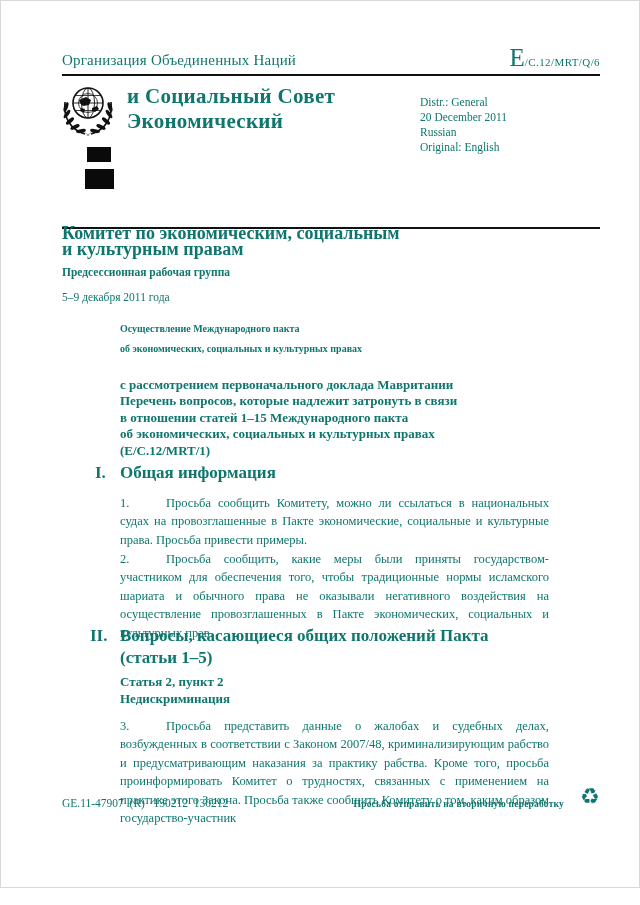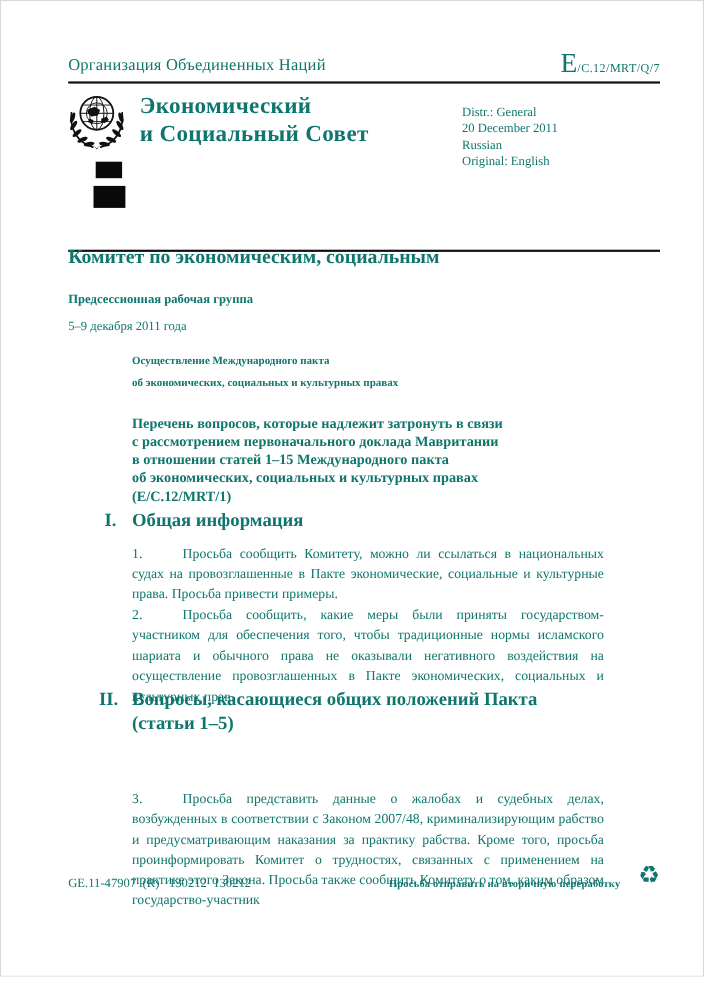--- a/index.html
+++ b/index.html
@@ -29,21 +29,21 @@
   .footer-ref{left:62px;top:797px;font-size:11.5px;white-space:pre;}
   .recycle-note{top:799px;right:76px;font-size:9.5px;font-weight:bold;letter-spacing:.2px;text-align:right;}
   .recycle-icon{top:786px;right:40px;font-size:22px;font-family:"DejaVu Sans",sans-serif;line-height:1;}
 </style>
 </head>
 <body>
 
 <div class="page">
 
   <div class="abs org-name">Организация Объединенных Наций</div>
-  <div class="abs doc-symbol"><span class="big">E</span><span>/C.12/MRT/Q/7</span></div>
+  <div class="abs doc-symbol"><span class="big">E</span><span>/C.12/MRT/Q/6</span></div>
   <div class="rule" style="top:74px;height:2px;"></div>
 
   <div class="abs" style="left:56px;top:81px;">
     <svg width="64" height="58" viewBox="0 0 64 58" aria-hidden="true">
       <g stroke="#111" fill="none">
         <circle cx="32" cy="22" r="15" stroke-width="1.6"></circle>
         <circle cx="32" cy="22" r="9.5" stroke-width="0.8"></circle>
         <ellipse cx="32" cy="22" rx="6.5" ry="15" stroke-width="0.9"></ellipse>
         <line x1="32" y1="7" x2="32" y2="37" stroke-width="0.9"></line>
         <line x1="17" y1="22" x2="47" y2="22" stroke-width="0.9"></line>
@@ -68,68 +68,73 @@
         <ellipse cx="53" cy="33" rx="5" ry="1.9" transform="rotate(55 53 33)"></ellipse>
         <ellipse cx="50" cy="40" rx="5" ry="1.9" transform="rotate(40 50 40)"></ellipse>
         <ellipse cx="45" cy="46" rx="5" ry="1.9" transform="rotate(25 45 46)"></ellipse>
         <ellipse cx="39" cy="50" rx="5" ry="1.9" transform="rotate(10 39 50)"></ellipse>
         <path d="M29,51 l3,4 3,-4 -3,3 z"></path>
       </g>
     </svg>
   </div>
 
   <div class="abs council">
+    <div>и Социальный Совет</div>
     <div>Экономический</div>
-    <div>и Социальный Совет</div>
   </div>
 
   <div class="abs distr">
     <div>Distr.: General</div>
     <div>20 December 2011</div>
     <div>Russian</div>
     <div>Original: English</div>
   </div>
 
   <div class="print-mark" style="left:87px;top:147px;width:24px;height:15px;"></div>
   <div class="print-mark" style="left:85px;top:169px;width:29px;height:20px;"></div>
 
   <div class="rule" style="top:227px;height:2px;"></div>
 
   <div class="abs committee">
     <div>Комитет по экономическим, социальным</div>
+    <div>и культурным правам</div>
   </div>
   <div class="abs wgroup">Предсессионная рабочая группа</div>
   <div class="abs wdates">5–9 декабря 2011 года</div>
 
   <div class="abs doc-title">
     <div>Осуществление Международного пакта</div>
     <div>об экономических, социальных и культурных правах</div>
   </div>
 
   <div class="abs doc-subtitle">
+    <div>с рассмотрением первоначального доклада Мавритании</div>
     <div>Перечень вопросов, которые надлежит затронуть в связи</div>
-    <div>с рассмотрением первоначального доклада Мавритании</div>
     <div>в отношении статей 1–15 Международного пакта</div>
     <div>об экономических, социальных и культурных правах</div>
     <div>(E/C.12/MRT/1)</div>
   </div>
 
   <div class="abs sec-head numeral" style="left:95px;top:462px;">I.</div>
   <div class="abs sec-head" style="left:120px;top:462px;">Общая информация</div>
 
   <div class="abs body-col" style="top:494px;"><span class="pnum">1.</span><span>Просьба сообщить Комитету, можно ли ссылаться в национальных судах на провозглашенные в Пакте экономические, социальные и культурные права. Просьба привести примеры.</span></div>
 
   <div class="abs body-col" style="top:550px;"><span class="pnum">2.</span><span>Просьба сообщить, какие меры были приняты государством-участником для обеспечения того, чтобы традиционные нормы исламского шариата и обычного права не оказывали негативного воздействия на осуществление провозглашенных в Пакте экономических, социальных и культурных прав.</span></div>
 
   <div class="abs sec-head numeral" style="left:90px;top:625px;">II.</div>
   <div class="abs sec-head" style="left:120px;top:625px;line-height:21.5px;">
     <div>Вопросы, касающиеся общих положений Пакта</div>
     <div>(статьи 1–5)</div>
   </div>
 
+  <div class="abs subhead">
+    <div>Статья 2, пункт 2</div>
+    <div>Недискриминация</div>
+  </div>
 
   <div class="abs body-col" style="top:717px;"><span class="pnum">3.</span><span>Просьба представить данные о жалобах и судебных делах, возбужденных в соответствии с Законом 2007/48, криминализирующим рабство и предусматривающим наказания за практику рабства. Кроме того, просьба проинформировать Комитет о трудностях, связанных с применением на практике этого Закона. Просьба также сообщить Комитету о том, каким образом государство-участник</span></div>
 
   <div class="abs footer-ref">GE.11-47907  (R)   130212  130212</div>
   <div class="abs recycle-note">Просьба отправить на вторичную переработку</div>
   <div class="abs recycle-icon">♻</div>
 
 </div>
 
 </body></html>

